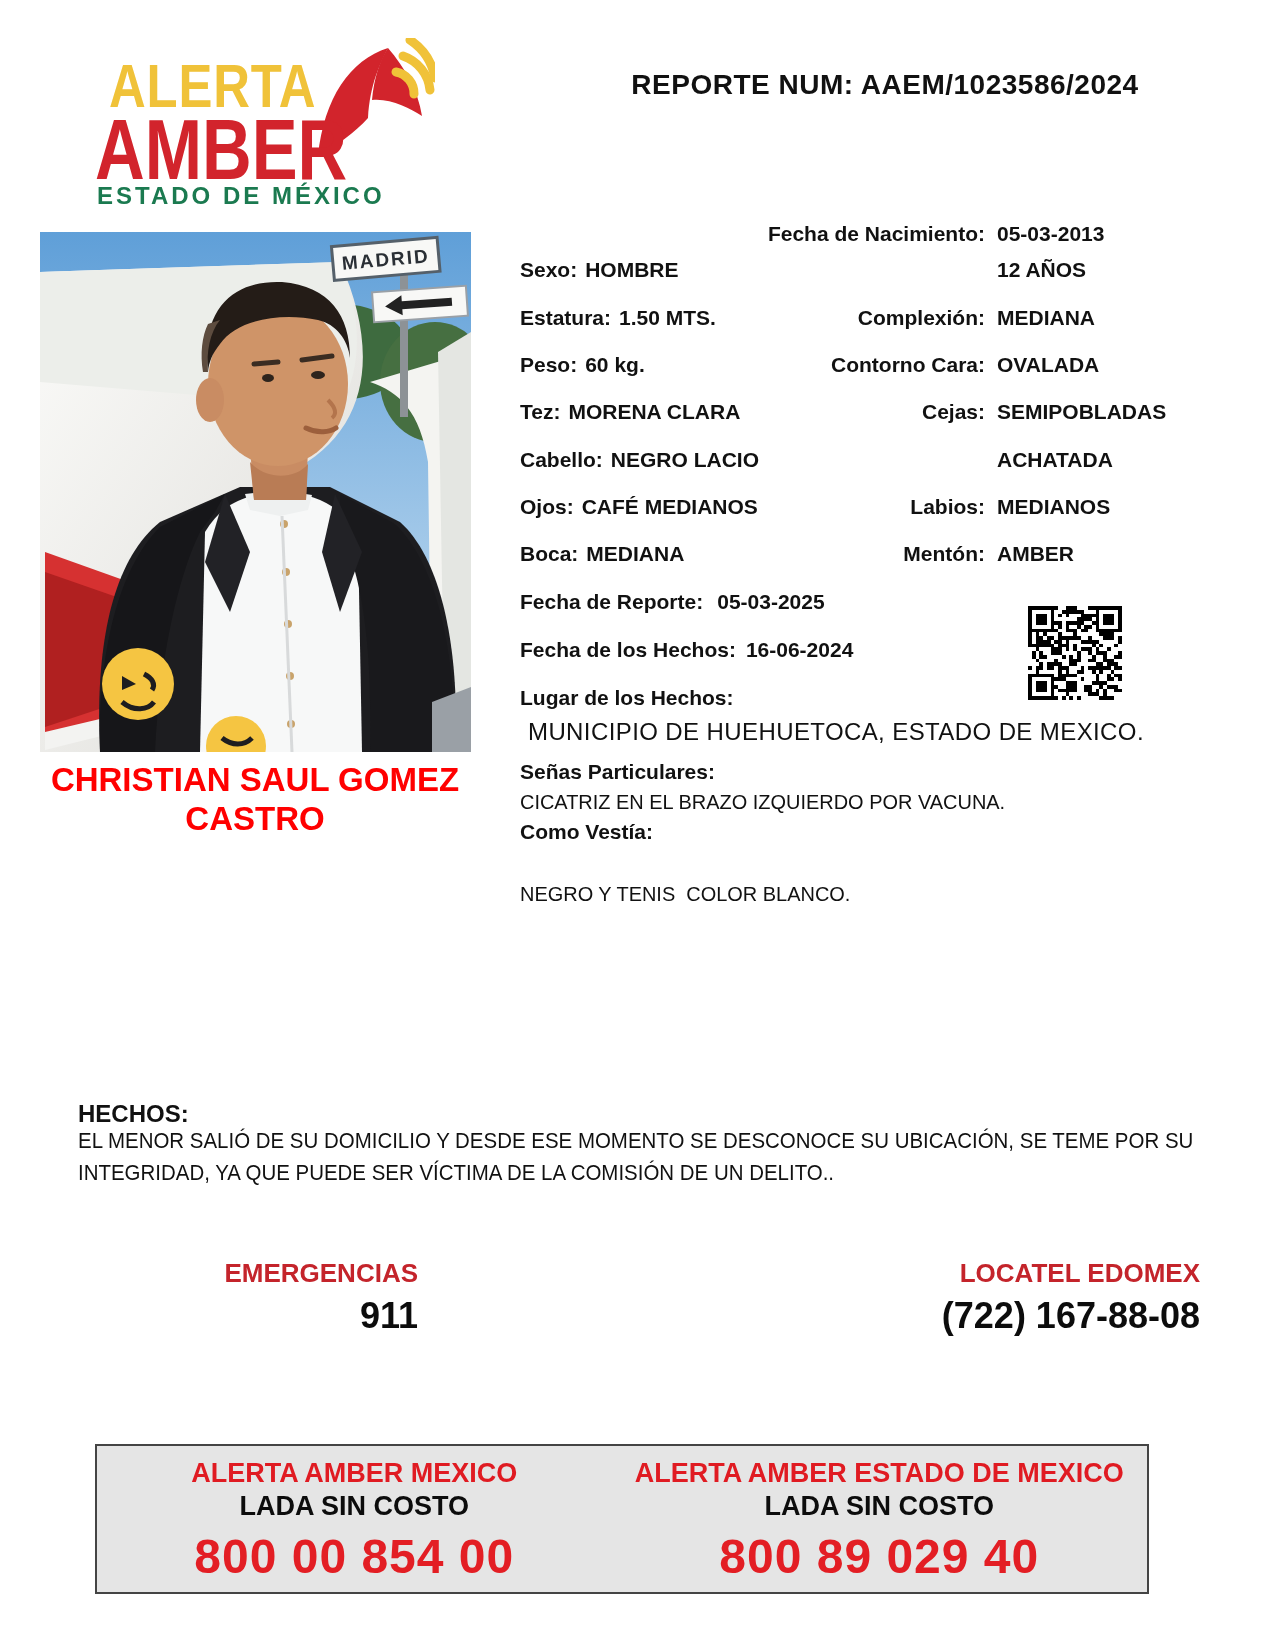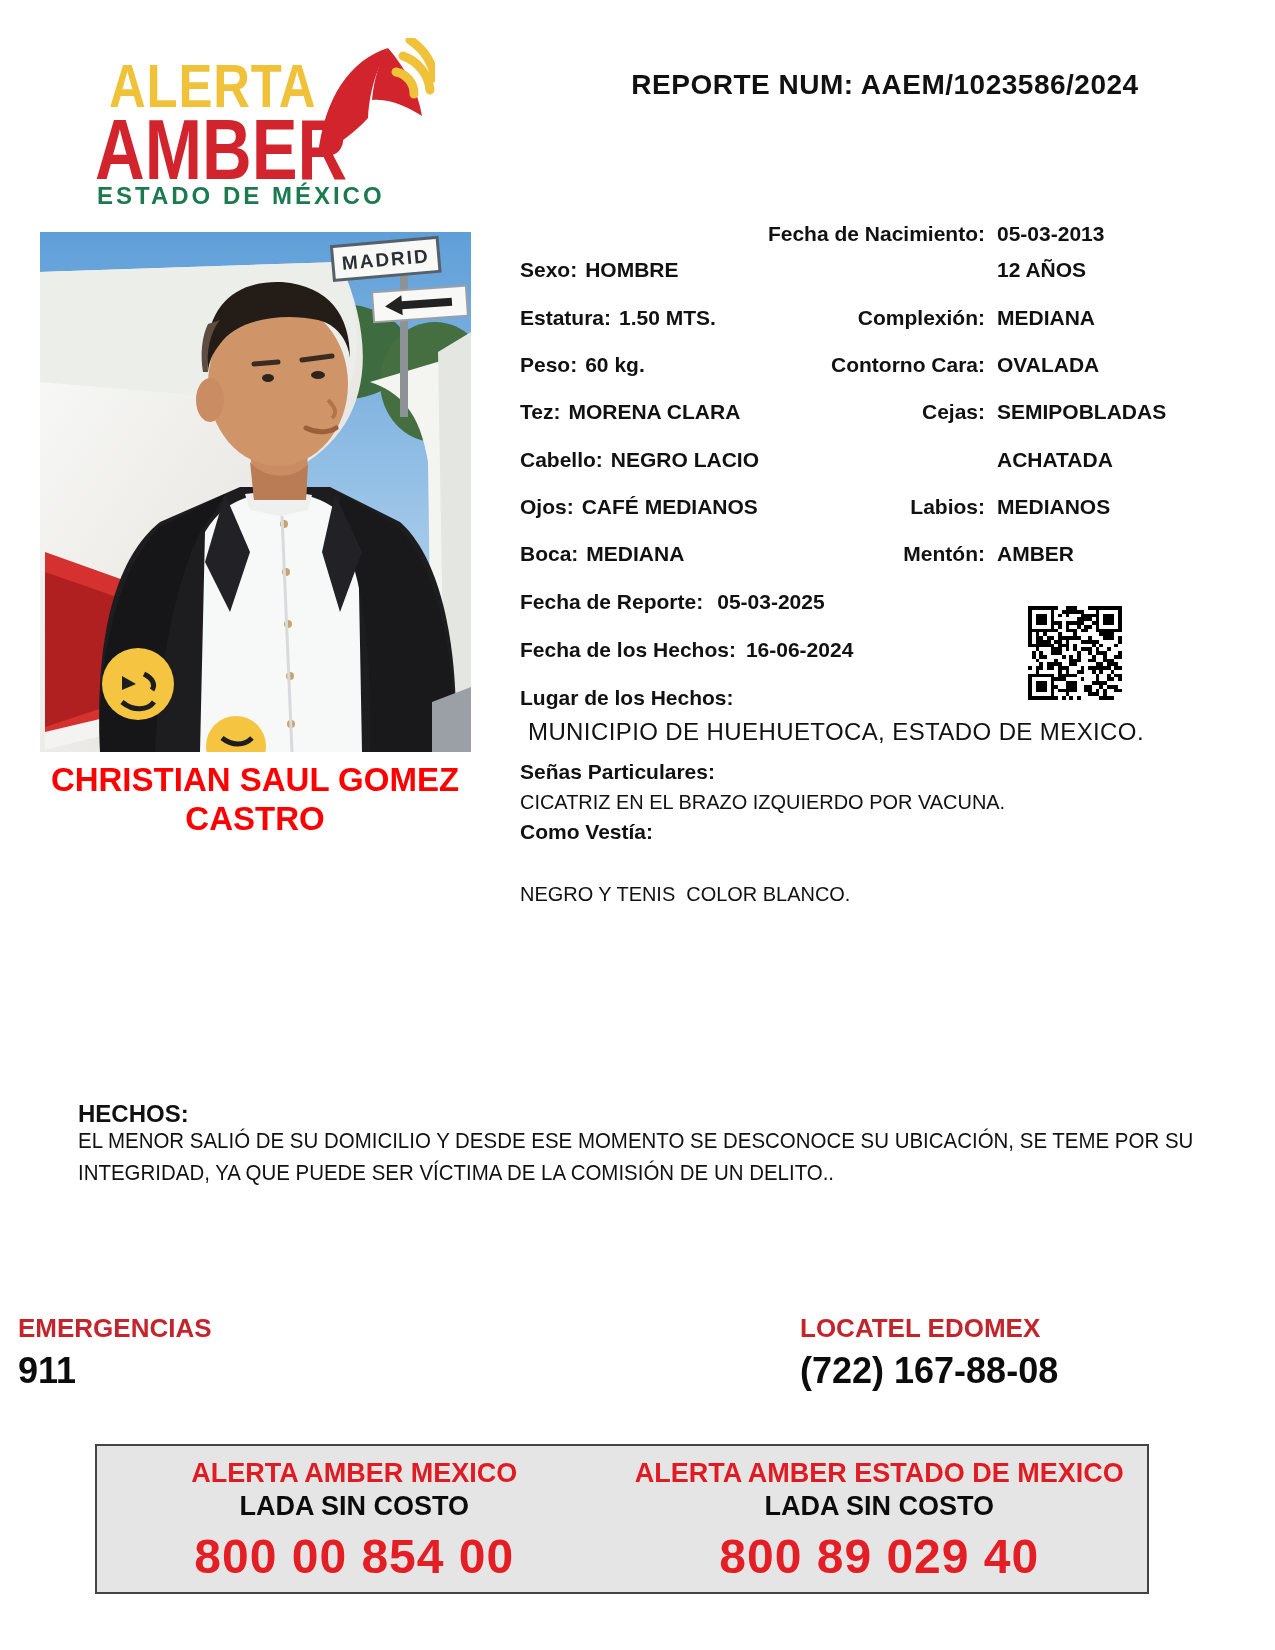--- a/index.html
+++ b/index.html
@@ -43,21 +43,21 @@
   .qr{position:absolute;left:1028px;top:606px;width:94px;height:94px;
     display:grid;grid-template-rows:repeat(25,1fr);grid-template-columns:repeat(25,1fr);
     background:#fff;}
   .qr div{background:#000;}
 
   
   .hechos-label{position:absolute;left:78px;top:1100px;font-size:24px;font-weight:bold;}
   .hechos-line{position:absolute;left:78px;width:1140px;font-size:22px;}
 
   
-  .contact{position:absolute;top:1313px;width:400px;text-align:left;}
+  .contact{position:absolute;top:1258px;width:400px;text-align:right;}
   .contact .clabel{color:#C4242B;font-weight:bold;font-size:26px;}
   .contact .cnumber{color:#0c0c0c;font-weight:bold;font-size:36px;margin-top:6px;}
   .contact.c0{left:18px;}
   .contact.c1{left:390px;}
   .contact.c2{left:800px;}
 
   
   .footer-box{position:absolute;left:95px;top:1444px;width:1050px;height:146px;
     border:2px solid #444;background:#e5e5e5;display:flex;}
   .fcol{flex:0 0 49%;text-align:center;padding-top:12px;}

